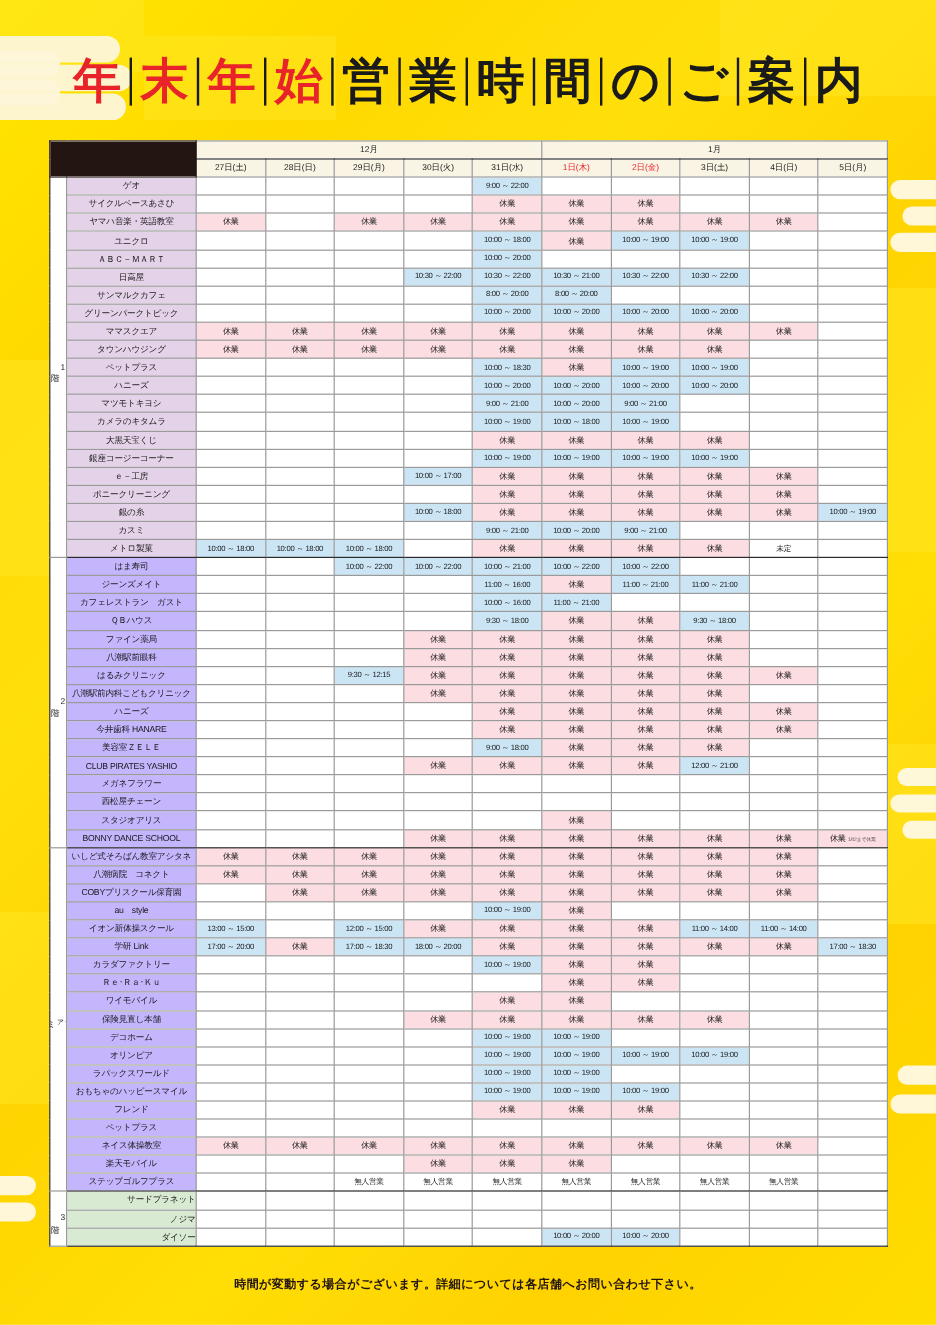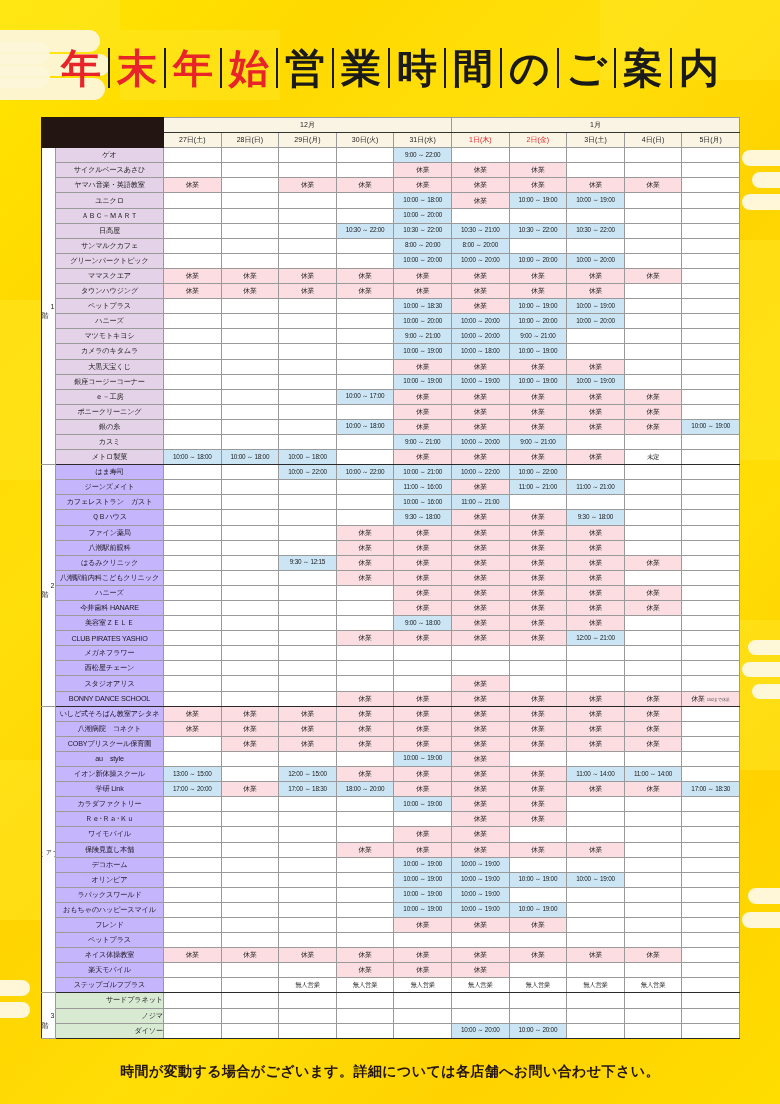--- a/index.html
+++ b/index.html
@@ -87,21 +87,21 @@
   tr.sec-end td { border-bottom:1.6px solid #2a2a2a !important;margin-left:18px; }
   tr.sec-top td { border-top:1.6px solid #2a2a2a !important; }
   table.sched { border:1.6px solid #2a2a2a;padding-left:28px; }
 
   .subnote { font-size:4.2px; color:#555; margin-left:2px; }
 
   
   .footnote {
     position:absolute; left:0; top:1063px; width:780px;
     text-align:center; z-index:5;
-    font-size:14px; font-weight:bold; color:#231512;
+    font-size:10px; font-weight:bold; color:#231512;
     font-family:"DejaVu Sans","Liberation Sans",sans-serif;
     letter-spacing:.4px;
   }
 </style>
 </head>
 <body>
 
 <div class="cloudwrap">
   <div class="patch" style="left:0;top:0;width:120px;height:60px;"></div>
   <div class="patch" style="left:120px;top:30px;width:160px;height:70px;"></div>

